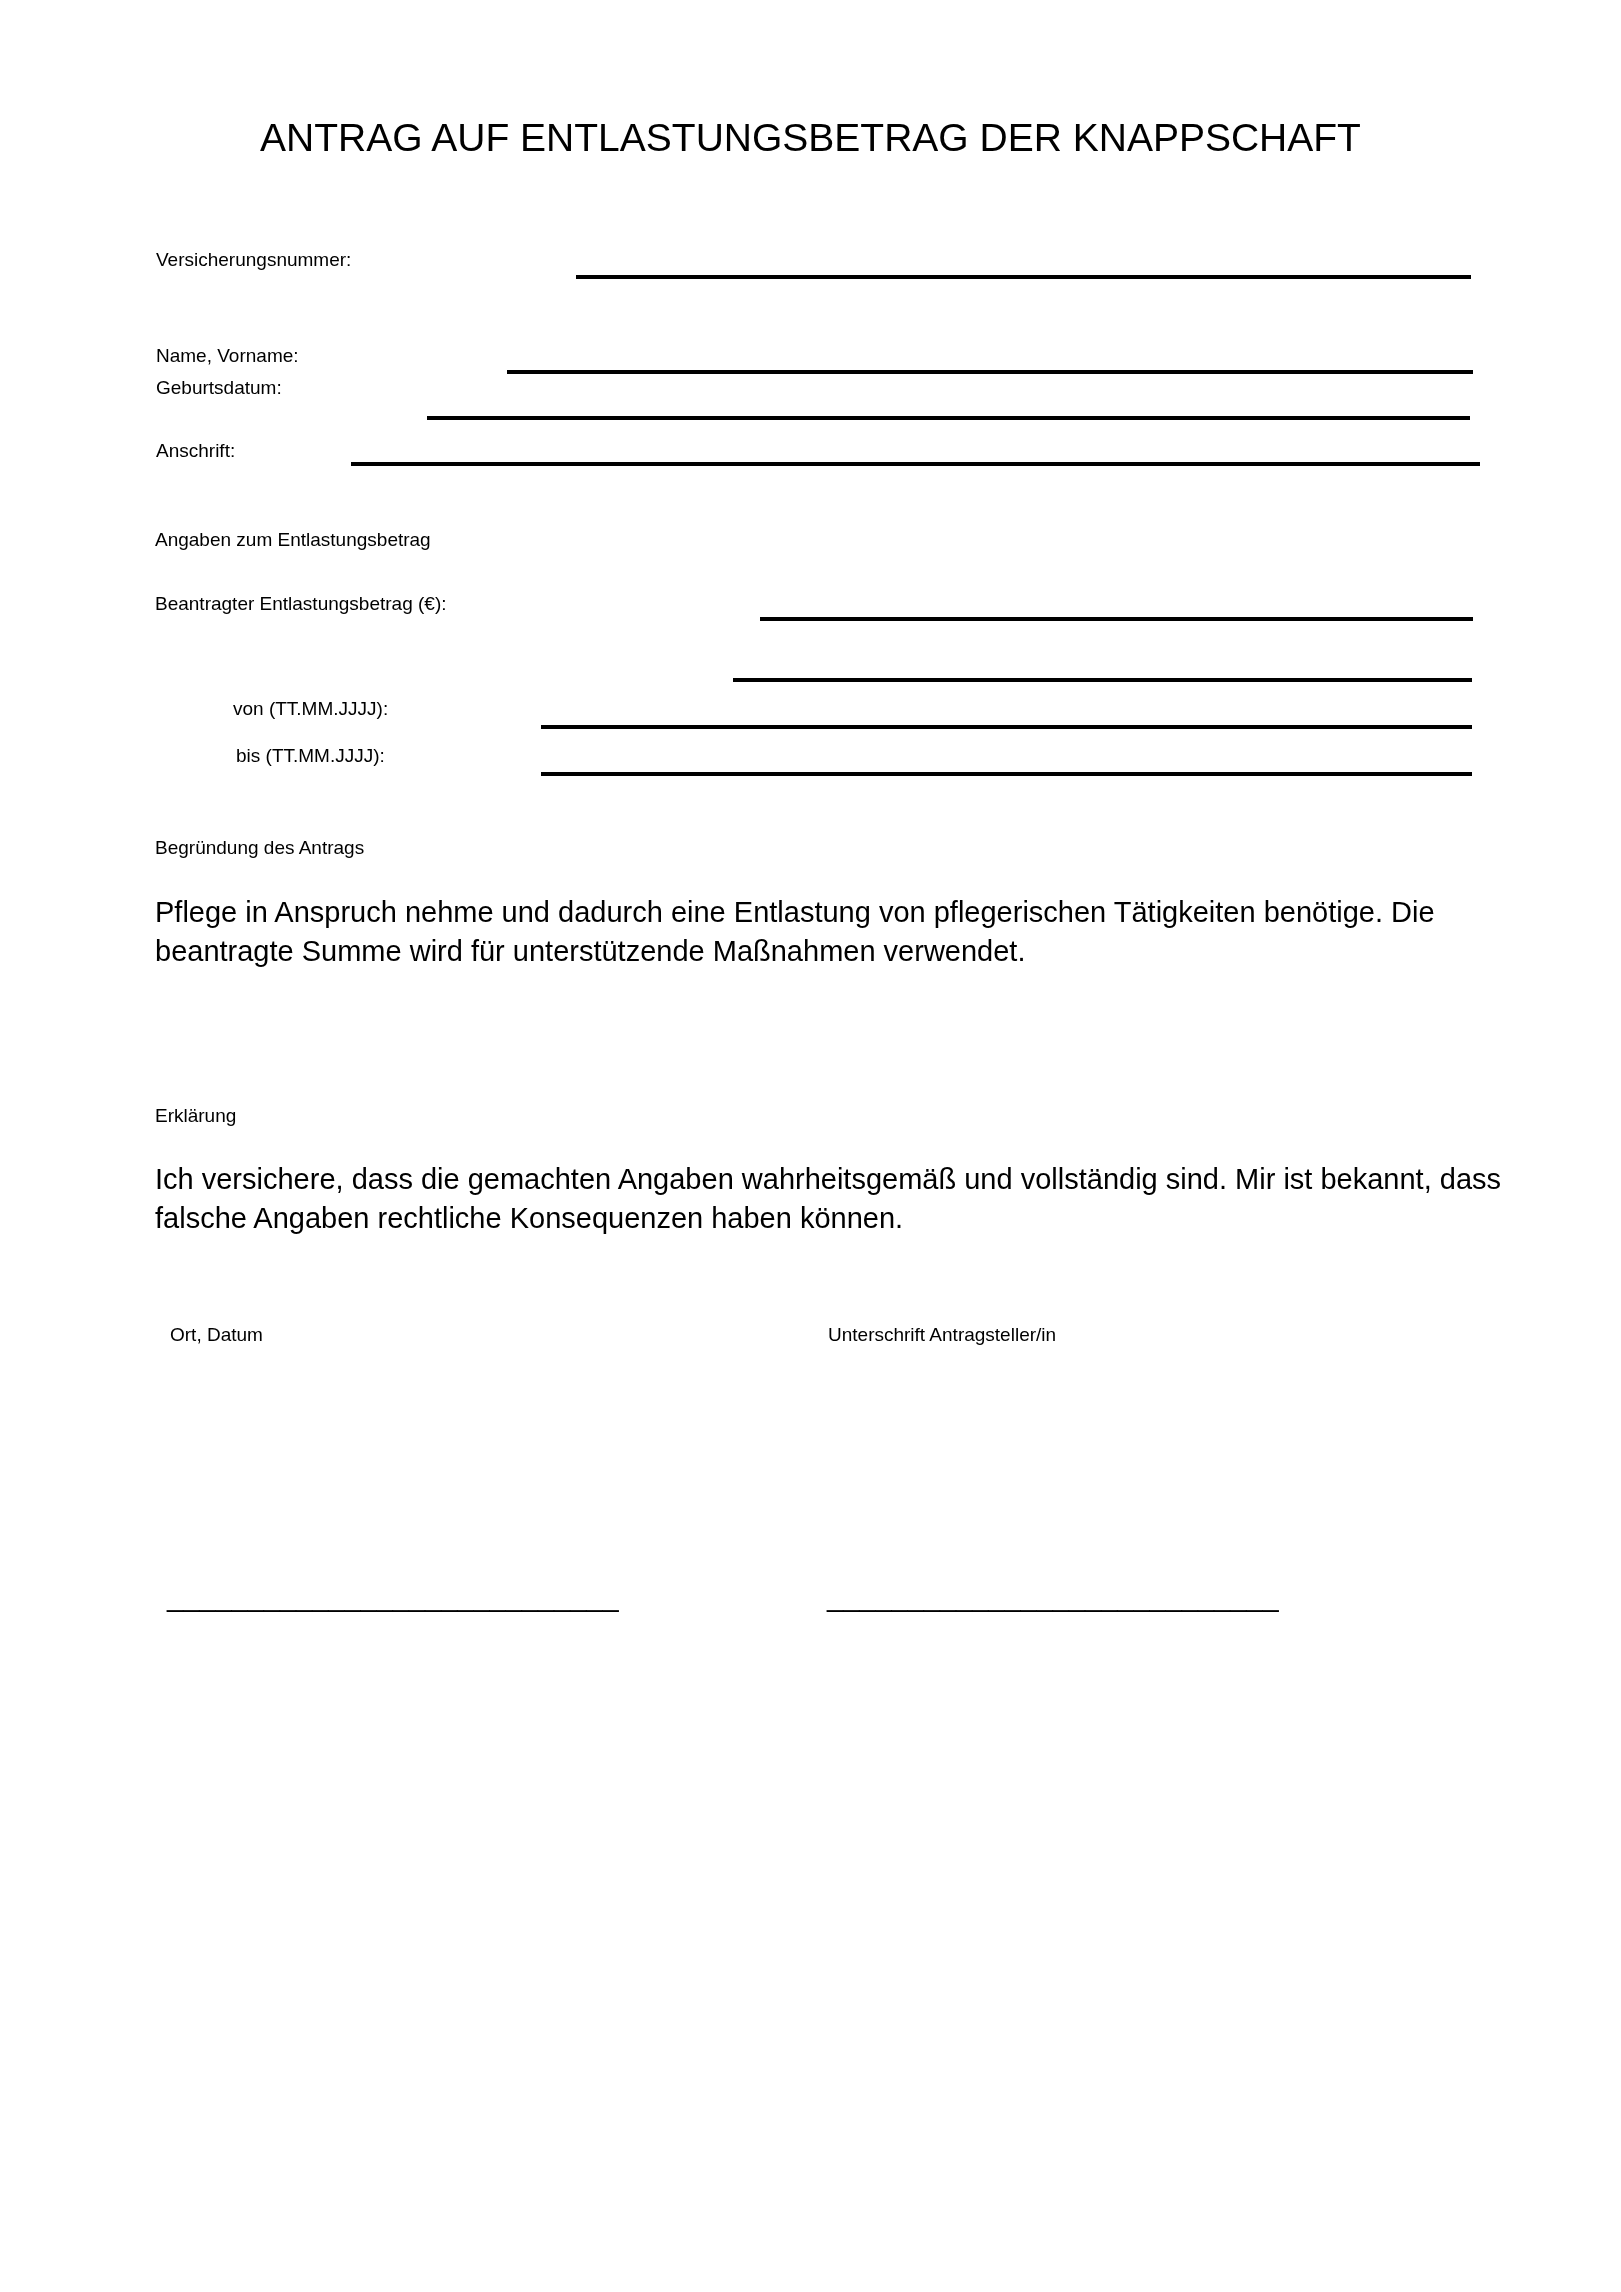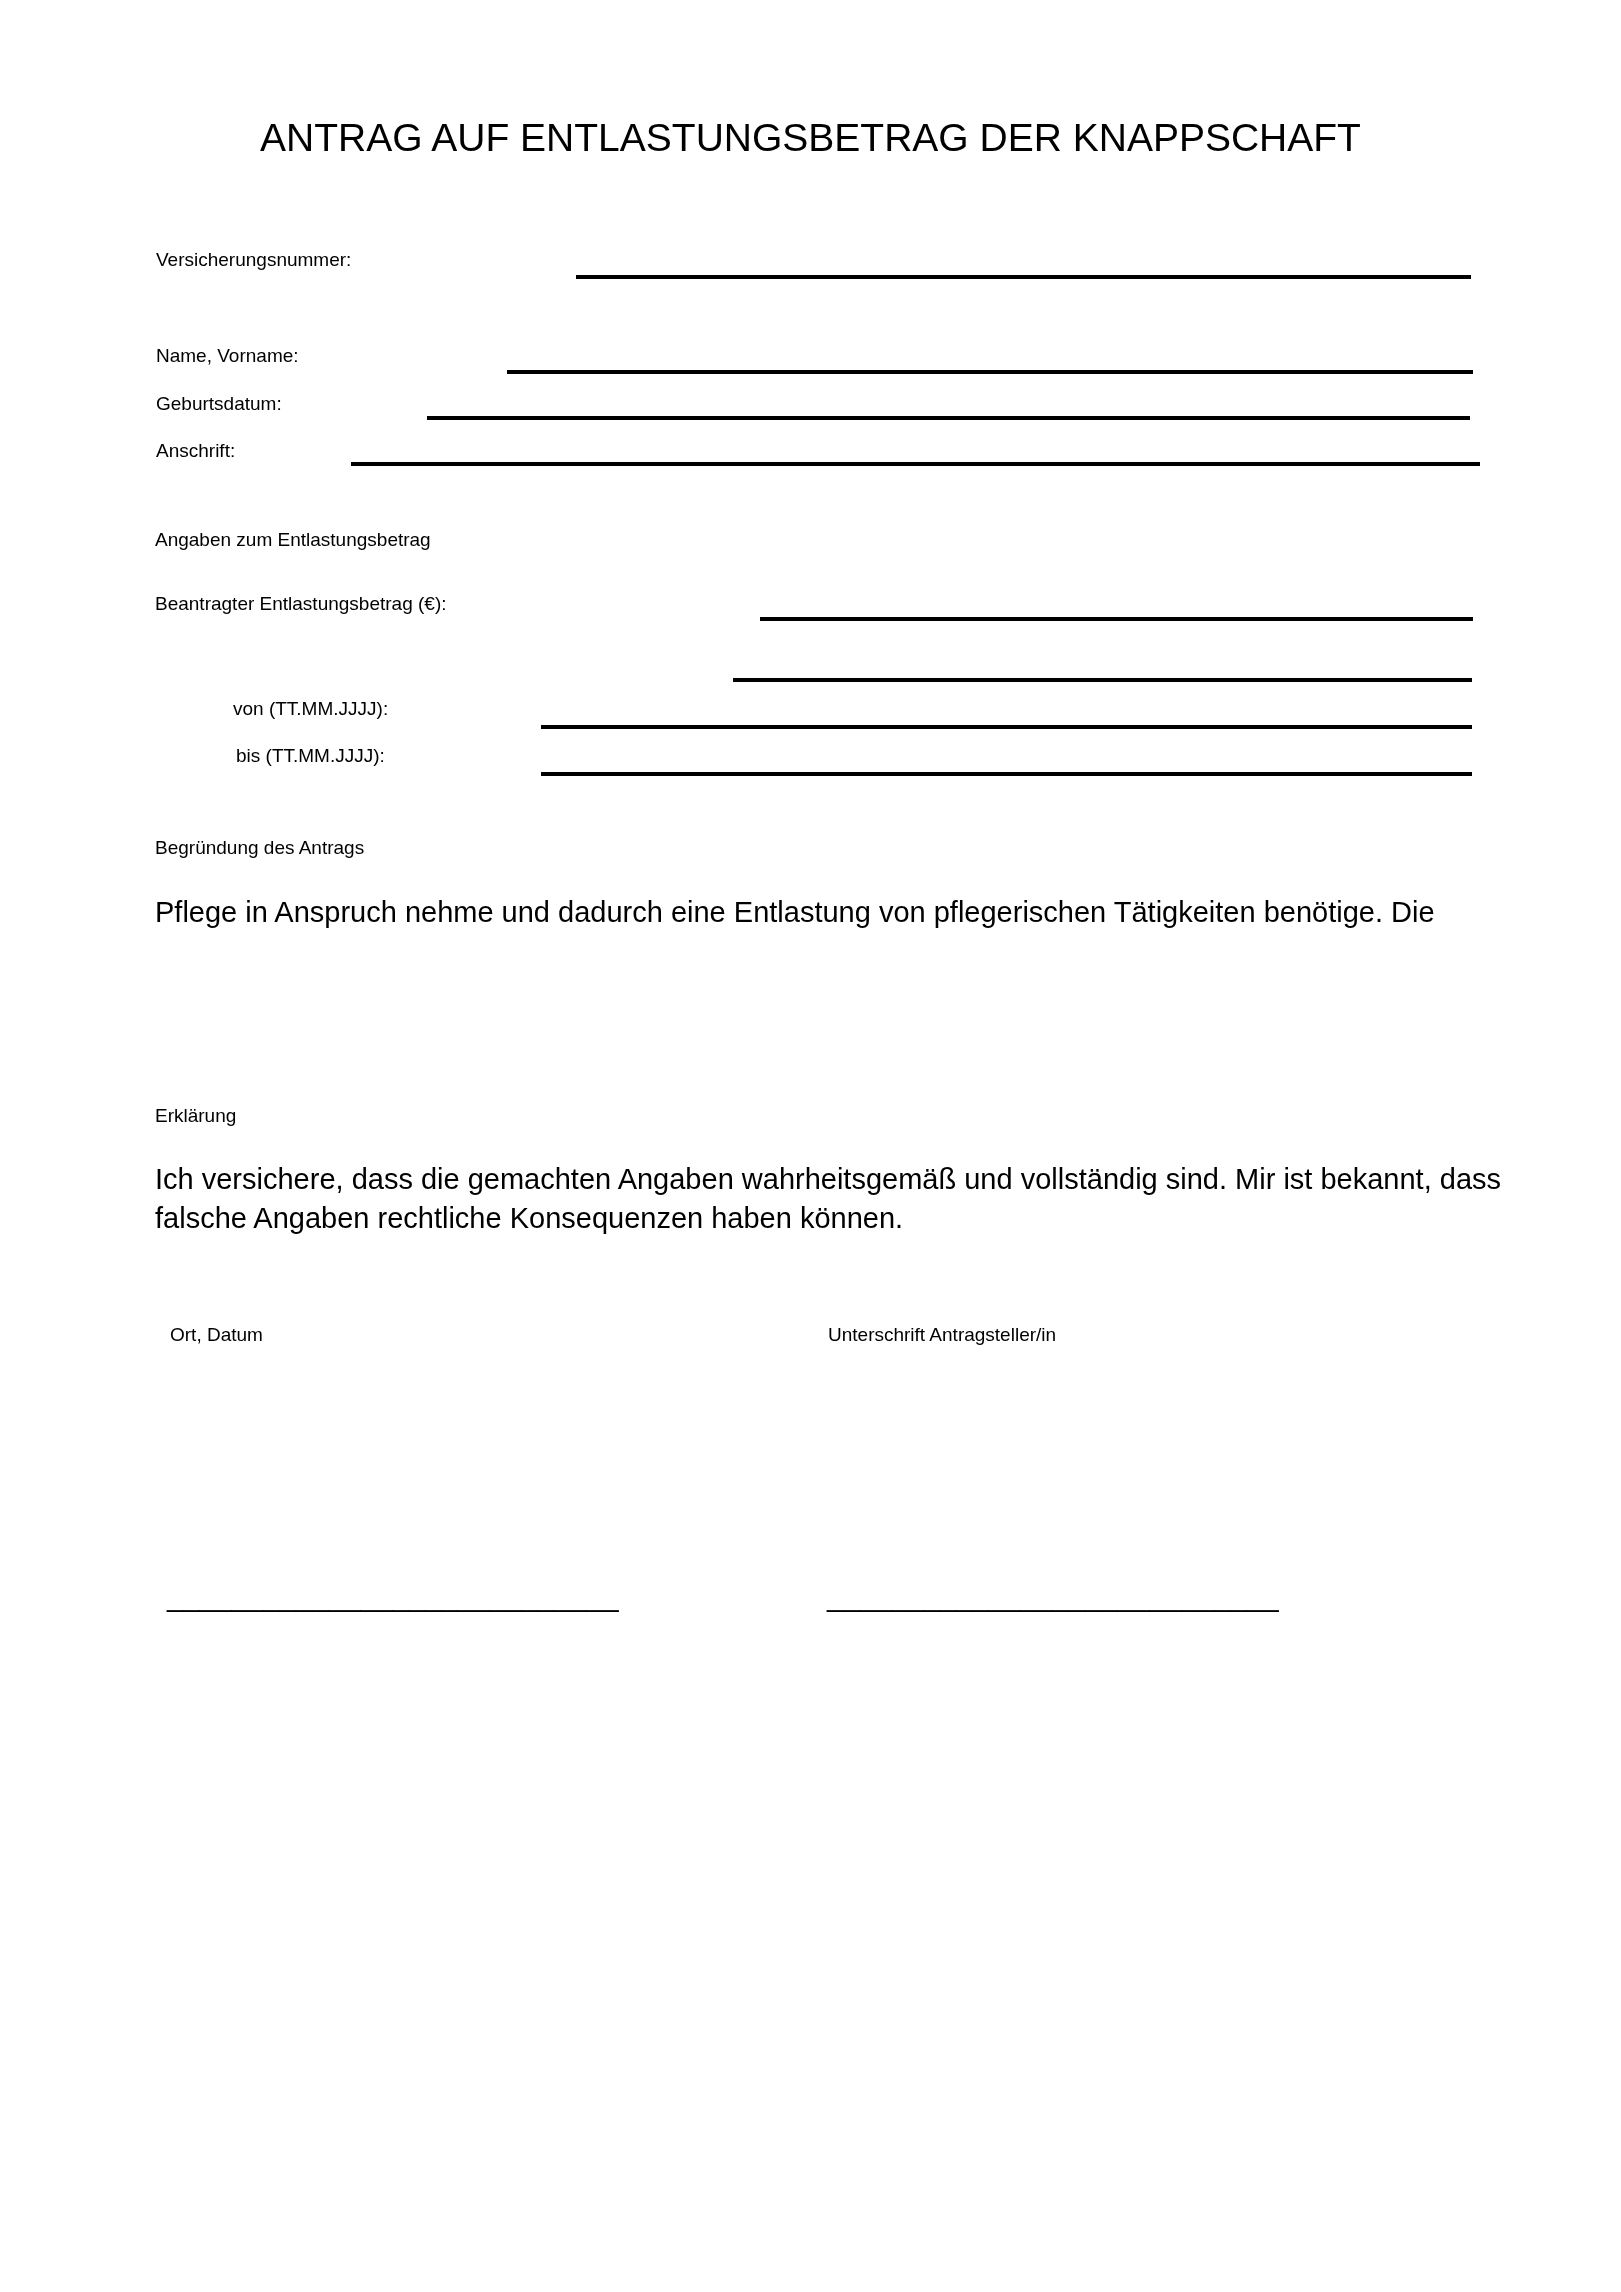--- a/index.html
+++ b/index.html
@@ -53,21 +53,21 @@
 <div class="page">
 
   <div class="title">ANTRAG AUF ENTLASTUNGSBETRAG DER KNAPPSCHAFT</div>
 
   <div class="lbl" style="left:156px; top:242px;">Versicherungsnummer:</div>
   <div class="fline" style="left:576px; top:275px; width:895px;"></div>
 
   <div class="lbl" style="left:156px; top:338px;">Name, Vorname:</div>
   <div class="fline" style="left:507px; top:370px; width:966px;"></div>
 
-  <div class="lbl" style="left:156px; top:386px;">Geburtsdatum:</div>
+  <div class="lbl" style="left:156px; top:370px;">Geburtsdatum:</div>
   <div class="fline" style="left:427px; top:416px; width:1043px;"></div>
 
   <div class="lbl" style="left:156px; top:433px;text-align:right;">Anschrift:</div>
   <div class="fline" style="left:351px; top:462px; width:1129px;"></div>
 
   <div class="lbl" style="left:155px; top:522px;">Angaben zum Entlastungsbetrag</div>
 
   <div class="lbl" style="left:155px; top:586px;">Beantragter Entlastungsbetrag (€):</div>
   <div class="fline" style="left:760px; top:617px; width:713px;"></div>
 
@@ -75,20 +75,21 @@
 
   <div class="lbl" style="left:233px; top:691px;">von (TT.MM.JJJJ):</div>
   <div class="fline" style="left:541px; top:725px; width:931px;"></div>
 
   <div class="lbl" style="left:236px; top:738px;">bis (TT.MM.JJJJ):</div>
   <div class="fline" style="left:541px; top:772px; width:931px;"></div>
 
   <div class="lbl" style="left:155px; top:830px;">Begründung des Antrags</div>
   <div class="para" style="left:155px; top:893px;">
     <span>Pflege in Anspruch nehme und dadurch eine Entlastung von pflegerischen Tätigkeiten benötige. Die</span>
+    <span>beantragte Summe wird für unterstützende Maßnahmen verwendet.</span>
   </div>
 
   <div class="lbl" style="left:155px; top:1098px;">Erklärung</div>
   <div class="para" style="left:155px; top:1160px;">
     <span>Ich versichere, dass die gemachten Angaben wahrheitsgemäß und vollständig sind. Mir ist bekannt, dass</span>
     <span>falsche Angaben rechtliche Konsequenzen haben können.</span>
   </div>
 
   <div class="lbl" style="left:170px; top:1317px;">Ort, Datum</div>
   <div class="lbl" style="left:828px; top:1317px;">Unterschrift Antragsteller/in</div>

